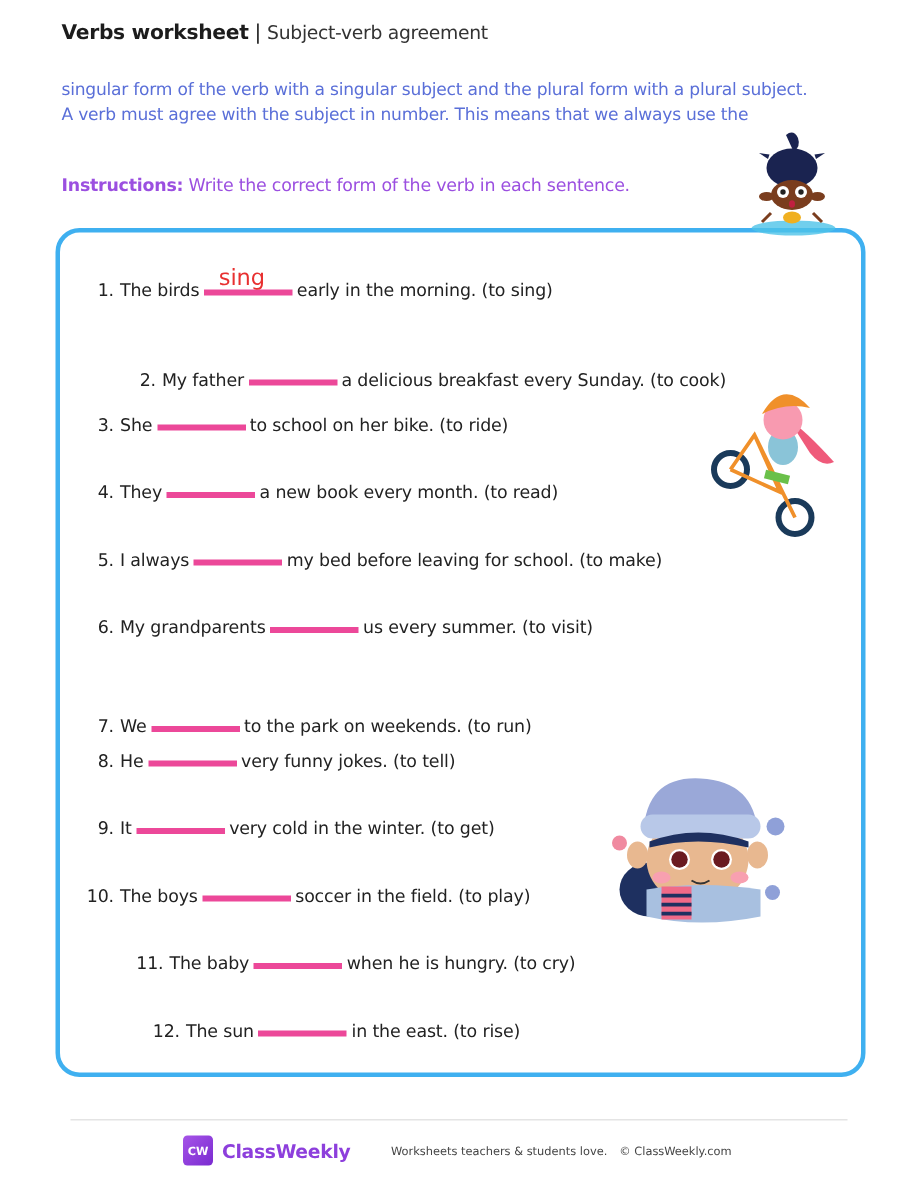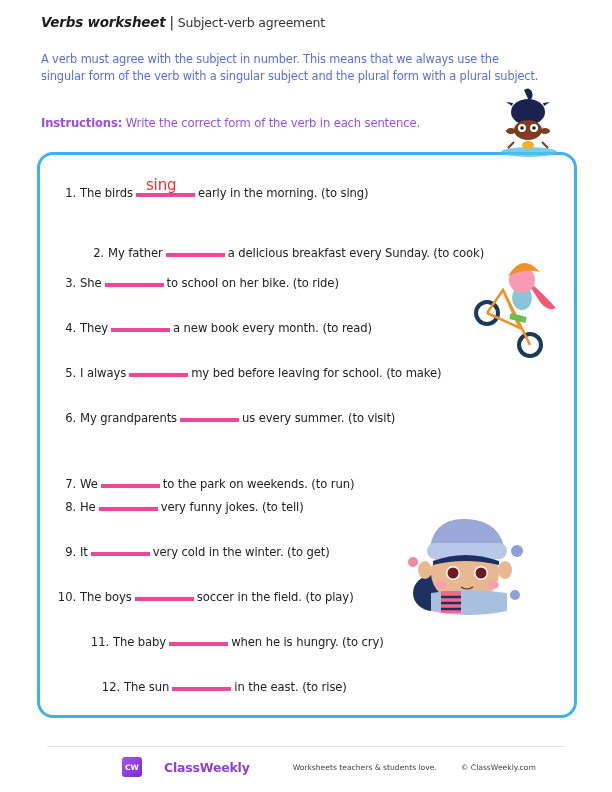--- a/index.html
+++ b/index.html
@@ -1,55 +1,55 @@
 <!DOCTYPE html>
 <html><head>
   <meta charset="utf-8">
   <style>
     * { box-sizing: border-box; margin: 0; padding: 0; }
     html, body { width: 612px; height: 792px; background: #ffffff; overflow: hidden; }
     body { position: relative; font-family: "DejaVu Sans", sans-serif; color: #222; }
 
     .header { position: absolute; left: 41px; top: 14px; font-size: 13px; color: #1c1c1c; white-space: nowrap; letter-spacing: -0.2px; }
-    .header .title-main { font-weight: bold; font-size: 13.5px; font-style: italic; }
+    .header .title-main { font-weight: bold; font-size: 13.5px; }
     .header .sep { font-size: 13.5px; margin: 0 4px; }
     .header .title-sub { font-size: 12.5px; color: #333; }
 
     .intro { position: absolute; left: 41px; top: 51px; width: 520px; font-size: 11.4px; line-height: 17px; color: #5a6fd8; letter-spacing: -0.15px; }
     .intro i { font-style: italic; }
 
     .instructions { position: absolute; left: 41px; top: 116px; font-size: 11.6px; color: #9b4fe0; letter-spacing: -0.15px; white-space: nowrap; }
     .instructions b { font-weight: bold; }
 
     .box { position: absolute; left: 37px; top: 152px; width: 540px; height: 566px; border: 3px solid #3fb0f0; border-radius: 16px; }
 
     .q { position: absolute; left: 0; font-size: 11.6px; color: #222; white-space: nowrap; letter-spacing: -0.1px; }
     .q .num { display: inline-block; width: 80px; text-align: right; padding-right: 4px; }
     .q .blank { display: inline-block; width: 59px; border-bottom: 4px solid #ec4899; height: 12px; vertical-align: baseline; position: relative; margin: 0 3px; }
     .q .answer { position: absolute; left: 10px; bottom: -1px; font-size: 15px; color: #e83030; }
 
     .footer-line { position: absolute; left: 47px; top: 746px; width: 518px; height: 1px; background: #e4e4e4; }
-    .footer { position: absolute; top: 757px; left: 122px; display: flex; align-items: center; white-space: nowrap; gap: 16px; }
+    .footer { position: absolute; top: 757px; left: 122px; display: flex; align-items: center; white-space: nowrap; }
     .logo-badge { width: 20px; height: 20px; border-radius: 3px; background: linear-gradient(135deg, #a654e8, #7a2bd0); color: #fff; font-size: 7.5px; font-weight: bold; display: flex; align-items: center; justify-content: center; }
     .logo-text { margin-left: 6px; font-size: 12.5px; font-weight: bold; color: #8d3fdc; letter-spacing: -0.2px; }
     .tagline { margin-left: 27px; font-size: 7.6px; color: #444; }
     .copyright { margin-left: 8px; font-size: 7.6px; color: #444; }
 
     .illus { position: absolute; }
   </style>
 </head>
 <body>
 
 <div class="header">
   <span class="title-main">Verbs worksheet</span><span class="sep">|</span><span class="title-sub">Subject-verb agreement</span>
 </div>
 
 <div class="intro">
+  <div>singular form of the verb with a singular subject and the plural form with a plural subject.</div>
   <div>A verb must agree with the subject in number. This means that we always use the</div>
-  <div>singular form of the verb with a singular subject and the plural form with a plural subject.</div>
 </div>
 
 <div class="instructions">
   <b>Instructions:</b><span> Write the correct form of the verb in each sentence.</span>
 </div>
 
 <div class="box"></div>
 
 <div id="questions">
     <div class="q" style="top: 185px;"><span class="num">1.</span><span>The birds</span><span class="blank"><span class="answer">sing</span></span><span>early in the morning. (to sing)</span></div>

